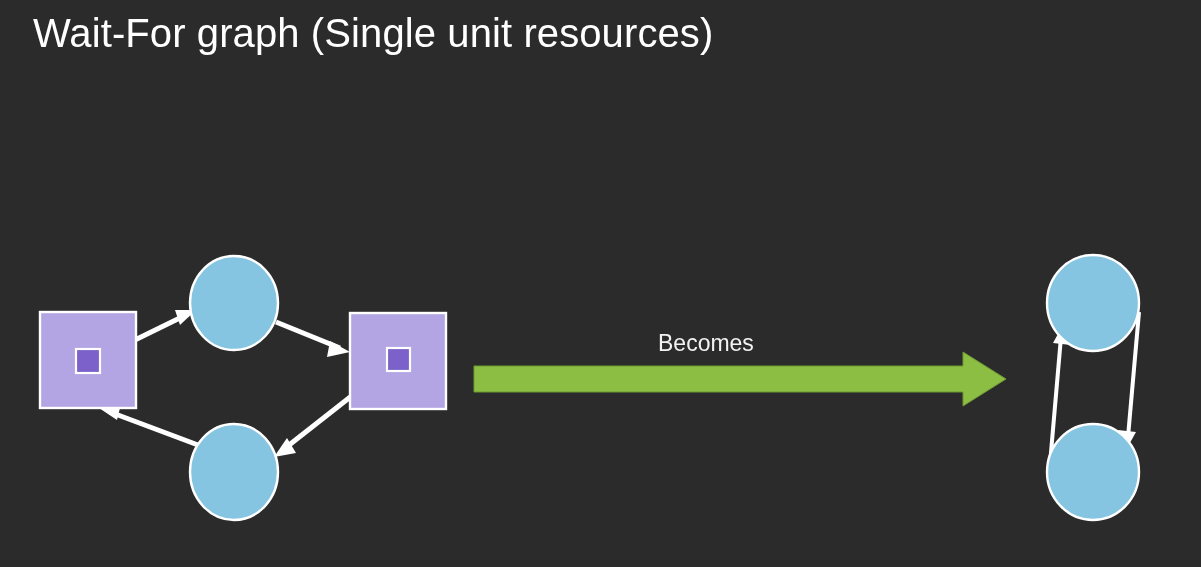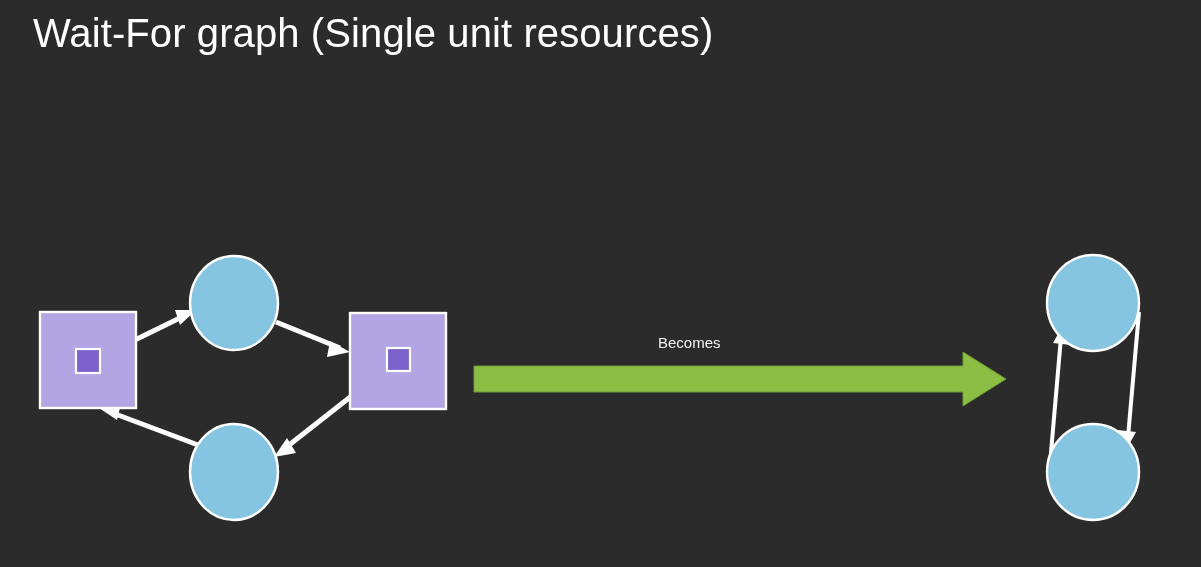--- a/index.html
+++ b/index.html
@@ -30,21 +30,21 @@
     line-height: 52px;
     color: #ffffff;
     font-weight: 400;
     letter-spacing: 0.1px;
     white-space: nowrap;
   }
   #becomes-label {
     position: absolute;
     left: 658px;
     top: 330px;
-    font-size: 15px;
+    font-size: 23px;
     line-height: 26px;
     color: #f2f2f2;
     white-space: nowrap;
   }
   svg.diagram {
     position: absolute;
     left: 0;
     top: 0;
     width: 1201px;
     height: 567px;

